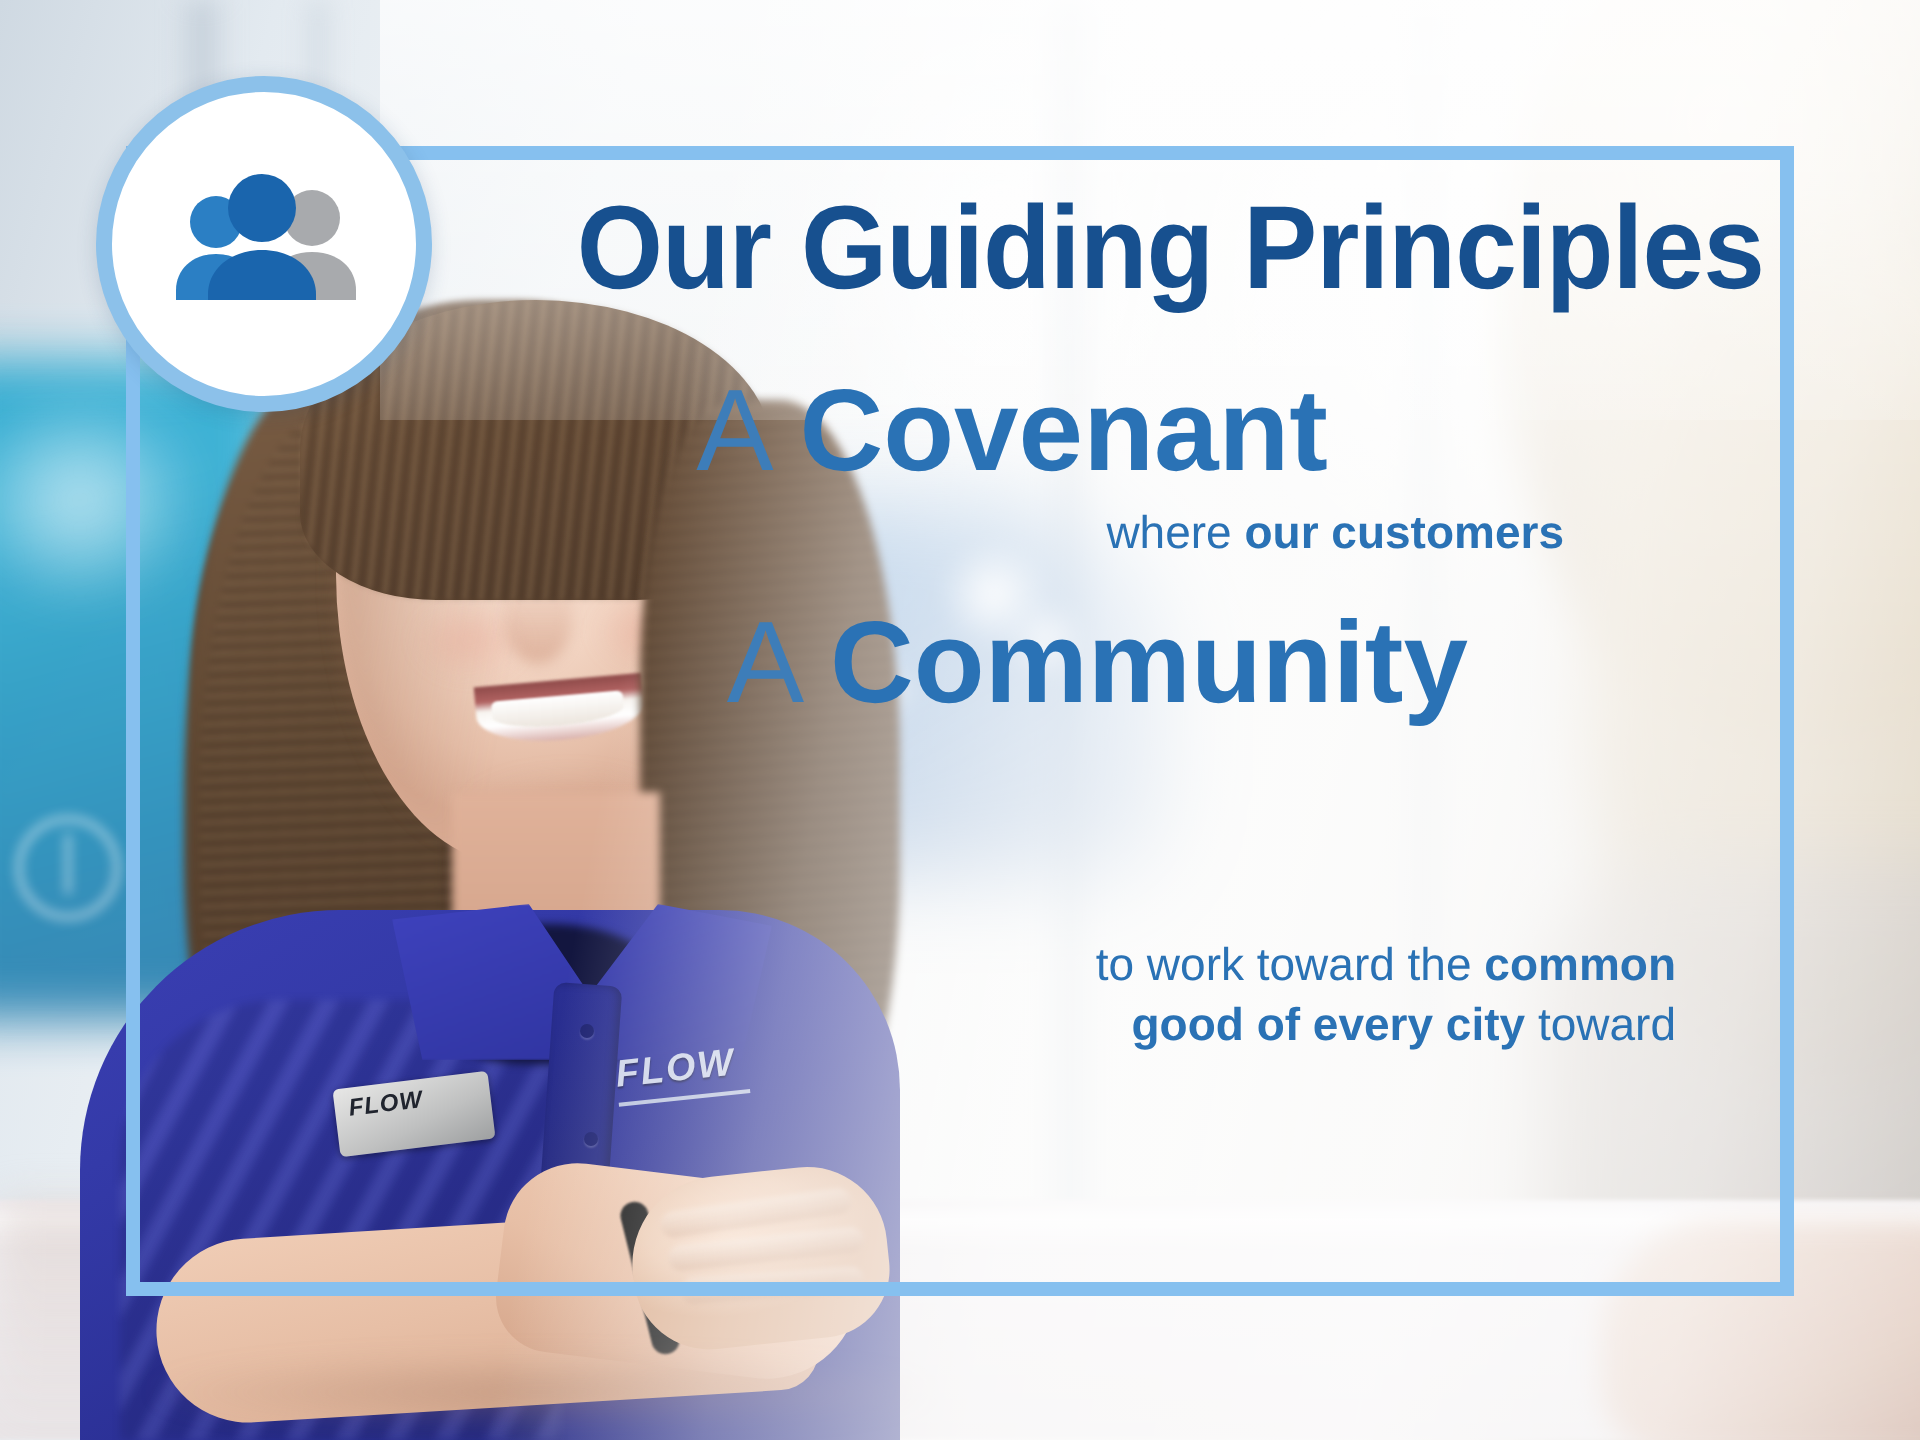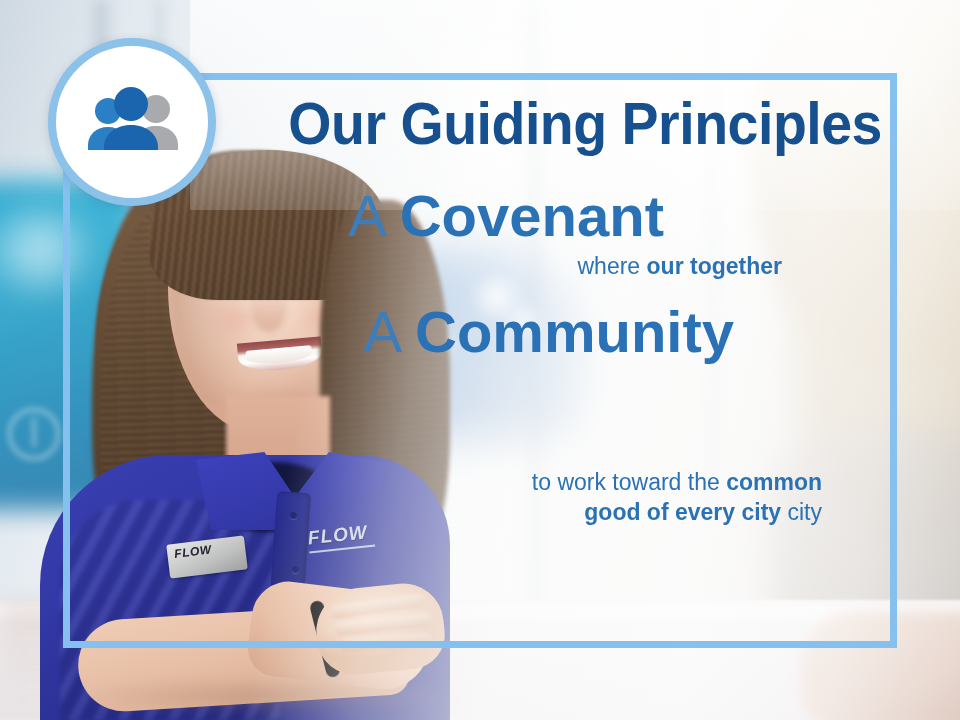--- a/index.html
+++ b/index.html
@@ -504,21 +504,21 @@
   }
   .sub b { font-weight: bold; }
 
   #blk-covenant   { right: 296px; top: 186px; }
   #blk-covenant .sub { margin-right: -118px; }
 
   #blk-community  { right: 226px; top: 302px; }
   #blk-community .sub { margin-right: -62px; }
 
   #blk-commitment { right: 122px; top: 462px; }
-  #blk-commitment .sub { margin-right: 16px; }
+  #blk-commitment .sub { margin-right: 0px; }
 </style>
 </head>
 <body>
 
 <div id="stage">
 
   <div class="photo">
     <div class="bg-base"></div>
     <div class="bg-window"></div>
     <div class="bg-window2"></div>
@@ -617,32 +617,32 @@
     </svg>
   </div>
 
   <div class="title">Our Guiding Principles</div>
 
   <div class="block" id="blk-covenant">
     <div class="head">
       <span class="lite">A </span><span>Covenant</span>
     </div>
     <div class="sub">
-      <span>where </span><b>our together</b>
+      <span>where </span><b>our customers</b>
     </div>
   </div>
 
   <div class="block" id="blk-community">
     <div class="head">
       <span class="lite">A </span><span>Community</span>
     </div>
     <div class="sub">
     </div>
   </div>
 
   <div class="block" id="blk-commitment">
     <div class="sub">
       <div><span>to work toward the </span><b>common</b></div>
-      <div><b>good of every city</b><span> city</span></div>
+      <div><b>good of every city</b><span> toward</span></div>
     </div>
   </div>
 
 </div>
 
 </body></html>

